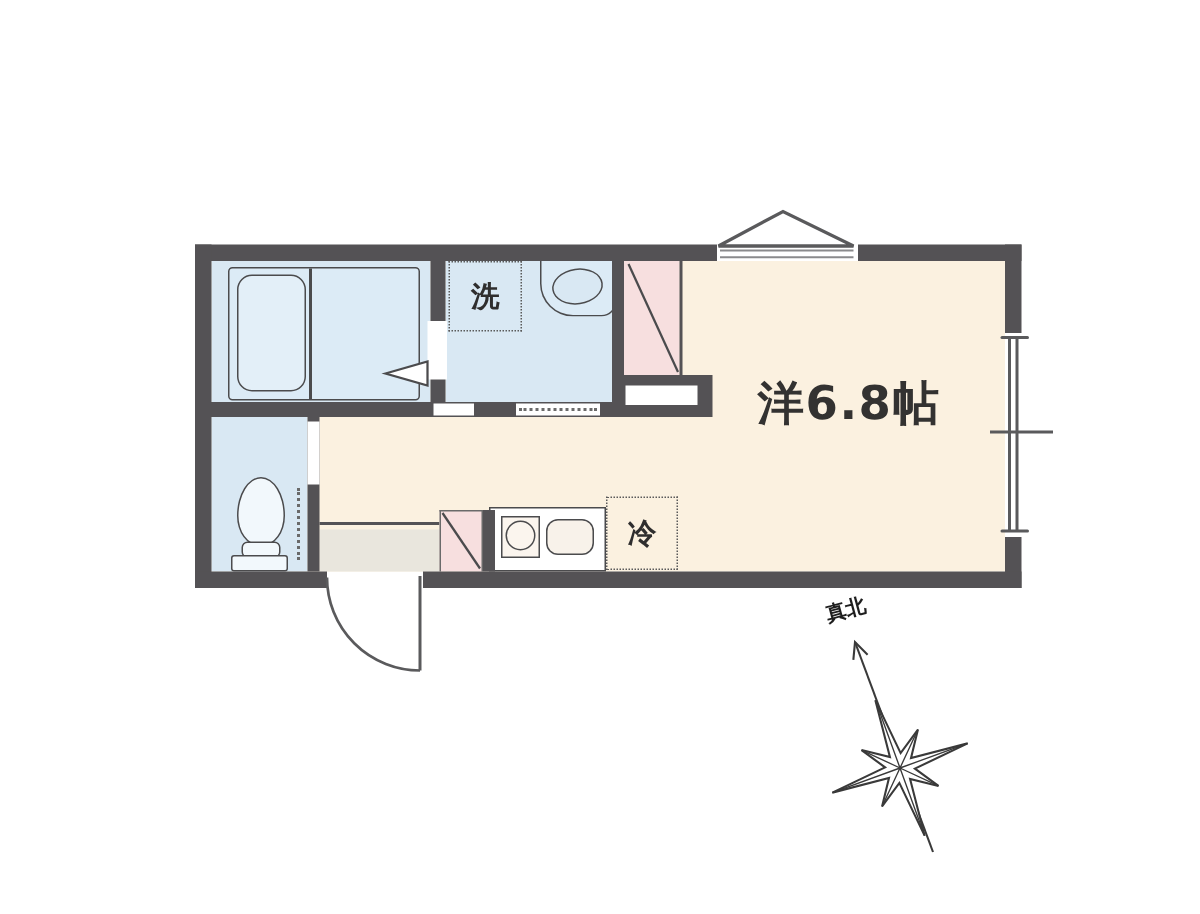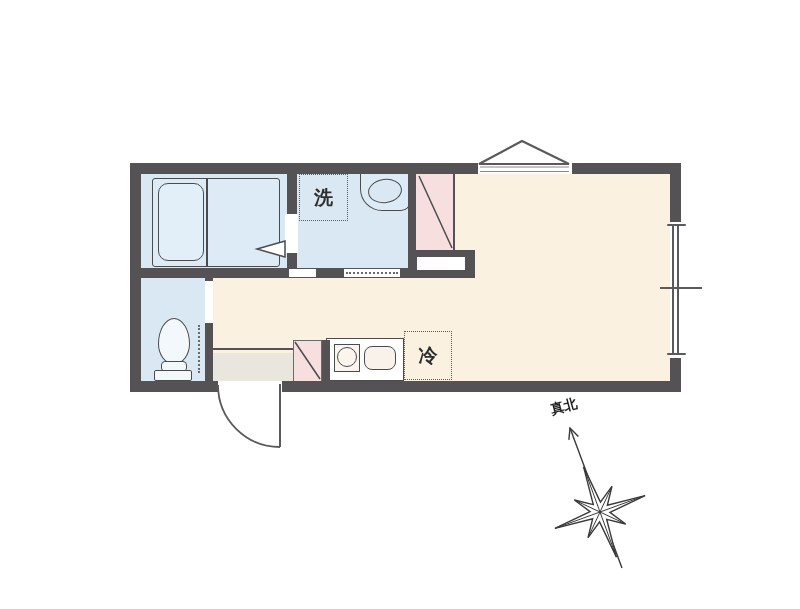--- a/index.html
+++ b/index.html
@@ -109,17 +109,20 @@
     <g>
       <line x1="570" y1="428" x2="622" y2="568" stroke="#3a3a3a" stroke-width="1.4"></line>
       <polyline points="568.9,439.9 570,428 578.4,436.5" fill="none" stroke="#3a3a3a" stroke-width="1.4"></polyline>
       <g transform="translate(600,512) rotate(-20)">
         <path d="M0,-48 L3.8,-9.2 L20,-20 L9.2,-3.8 L48,0 L9.2,3.8 L20,20 L3.8,9.2 L0,48 L-3.8,9.2 L-20,20 L-9.2,3.8 L-48,0 L-9.2,-3.8 L-20,-20 L-3.8,-9.2 Z" fill="#ffffff" stroke="#3a3a3a" stroke-width="1.4" stroke-linejoin="miter"></path>
         <path d="M0,0 L0,-48 M0,0 L0,48 M0,0 L48,0 M0,0 L-48,0 M0,0 L20,-20 M0,0 L20,20 M0,0 L-20,20 M0,0 L-20,-20" stroke="#3a3a3a" stroke-width="0.9" fill="none"></path>
       </g>
     </g>
   </svg>
 
+  <div class="lbl" style="left:460px;top:250px;width:212px;height:38px;font-size:31px;font-weight:600;letter-spacing:1px;color:#333231;">
+    <span>洋6.8帖</span>
+  </div>
   <div class="lbl" style="left:536px;top:396px;width:56px;height:22px;font-size:13.5px;font-weight:bold;color:#1e1e1e;transform:rotate(-15deg);">
     <span>真北</span>
   </div>
 
 </div>
 
 </body></html>

